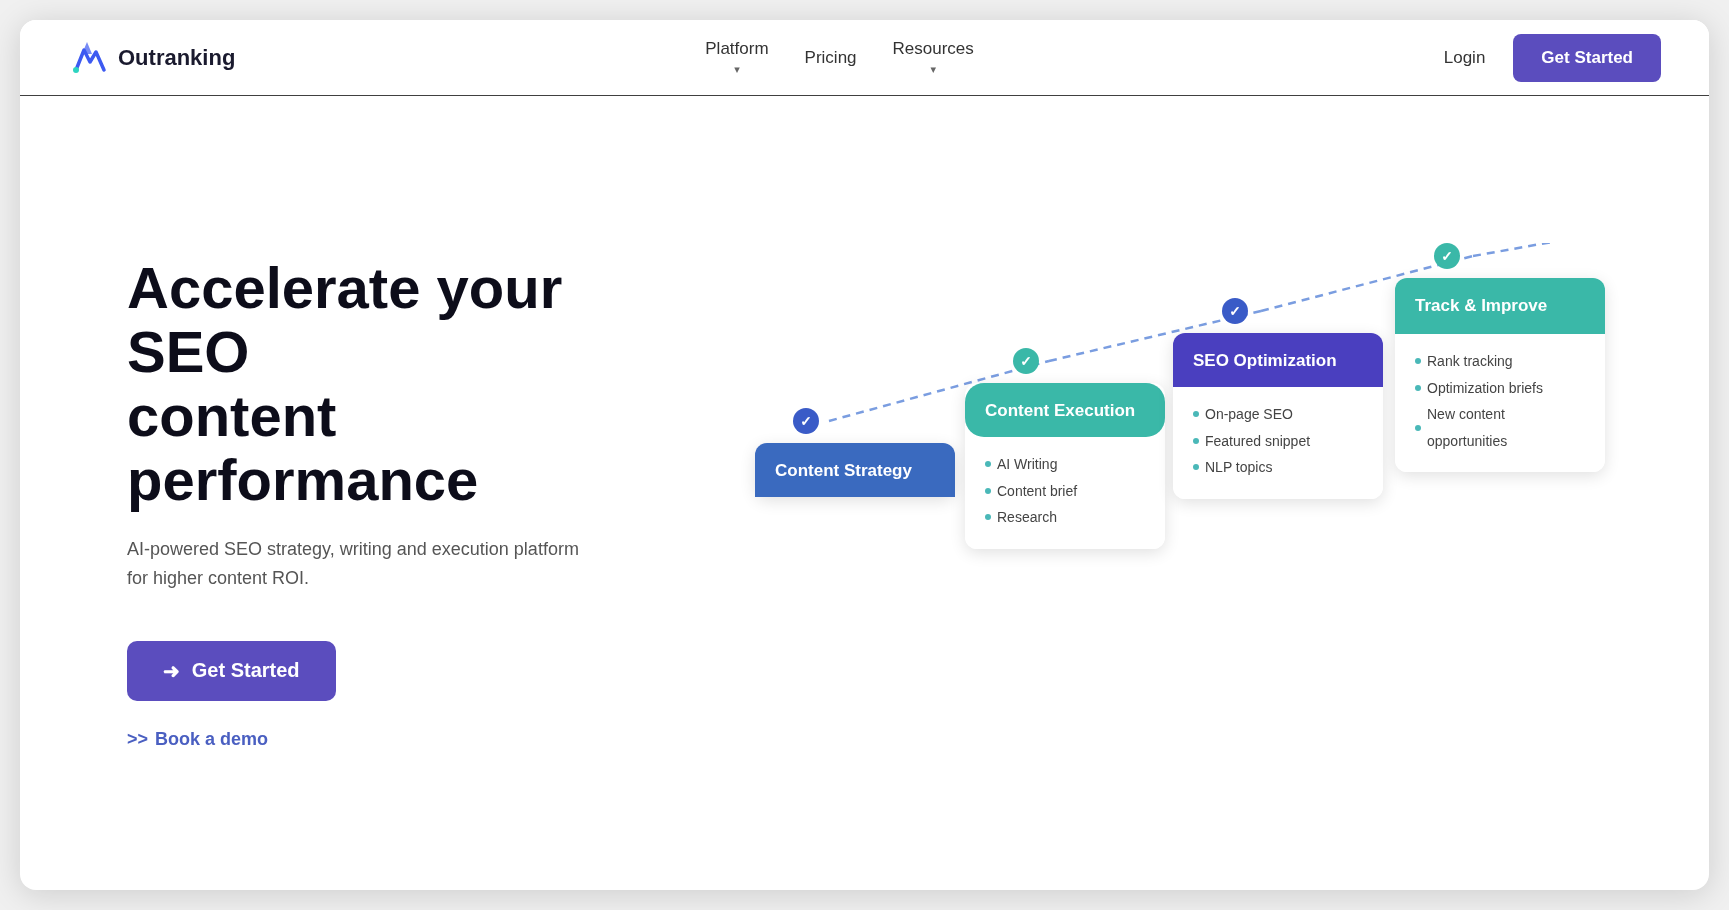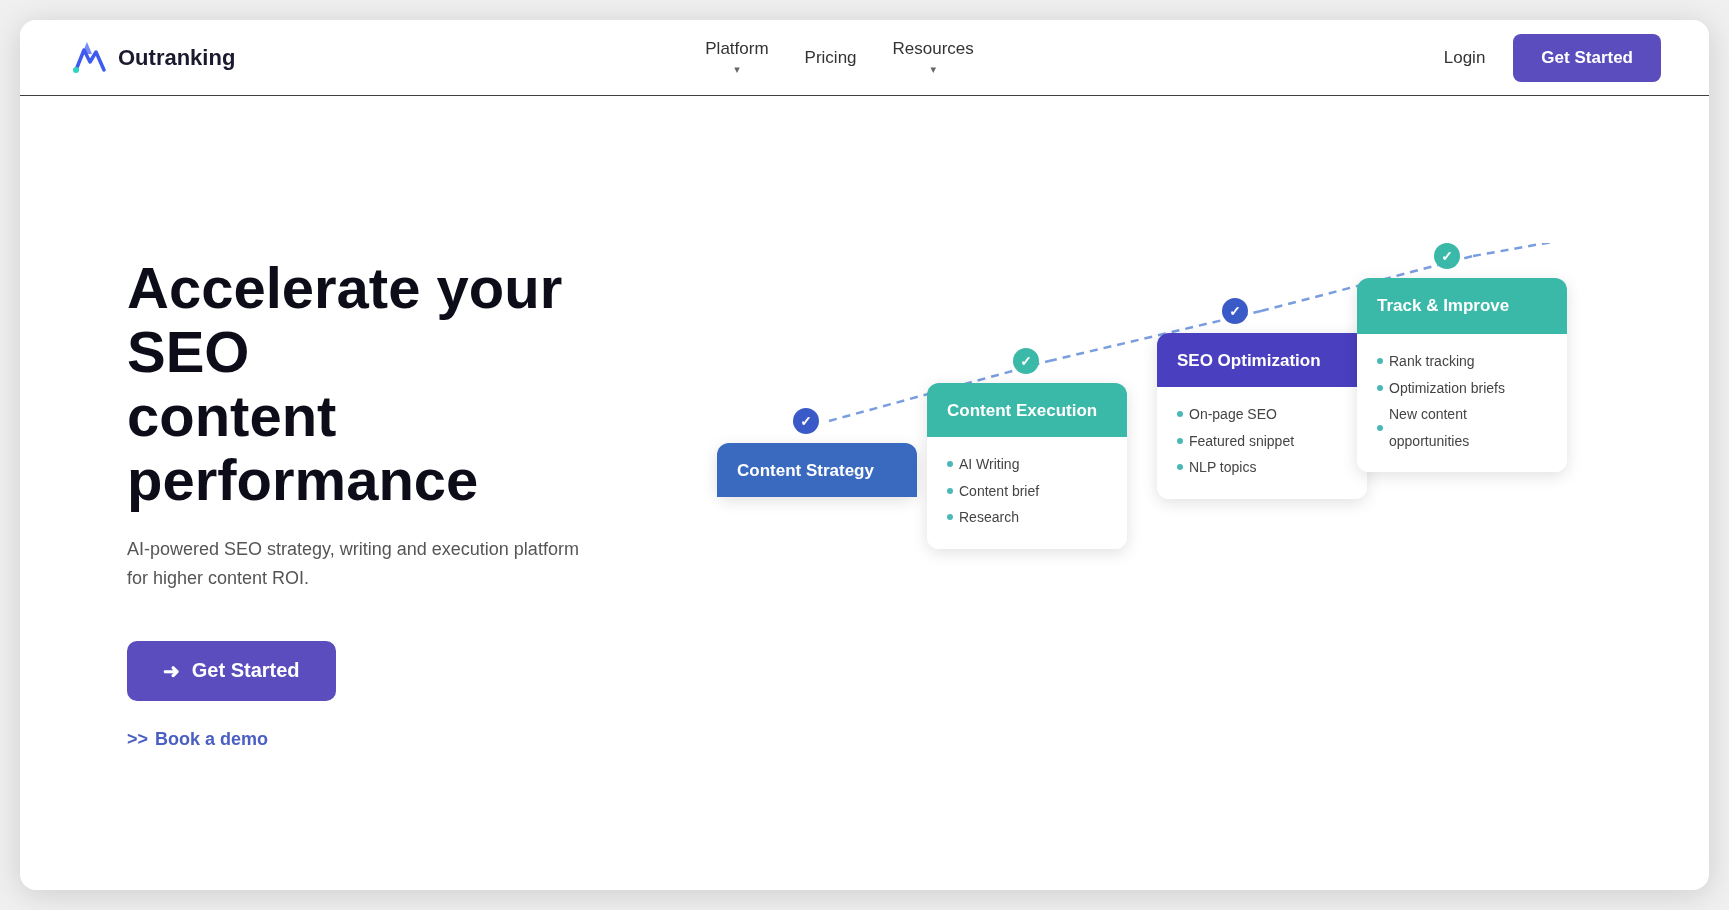--- a/index.html
+++ b/index.html
@@ -158,20 +158,21 @@
       width: 100%;
       height: 100%;
       pointer-events: none;
     }
     
     .card {
       position: absolute;
       border-radius: 12px;
       padding: 0;
       box-shadow: 0 4px 16px rgba(0,0,0,0.12);
+      margin-left: 38px;
     }
     .card-header {
       border-radius: 12px 12px 0 0;
       padding: 18px 20px 16px;
       font-size: 17px;
       font-weight: 700;
       color: #fff;
     }
     .card-body {
       background: #fff;
@@ -218,26 +219,26 @@
     }
     .card-1 .card-header { background: #3a6abf; }
     .cp-1 { left: 86px; top: 165px; }
 
     
     .card-2 {
       left: 220px;
       top: 140px;
       width: 200px;
     }
-    .card-2 .card-header { background: #3ab8a8; }
+    .card-2 .card-header { background: #3ab8a8; border-radius: 19px; }
     .cp-2 { left: 306px; top: 105px; }
 
     
     .card-3 {
-      left: 450px;
+      left: 428px;
       top: 90px;
       width: 210px;
     }
     .card-3 .card-header { background: #4a3fbf; }
     .cp-3 { left: 515px; top: 55px; }
 
     
     .card-4 {
       left: 650px;
       top: 35px;

